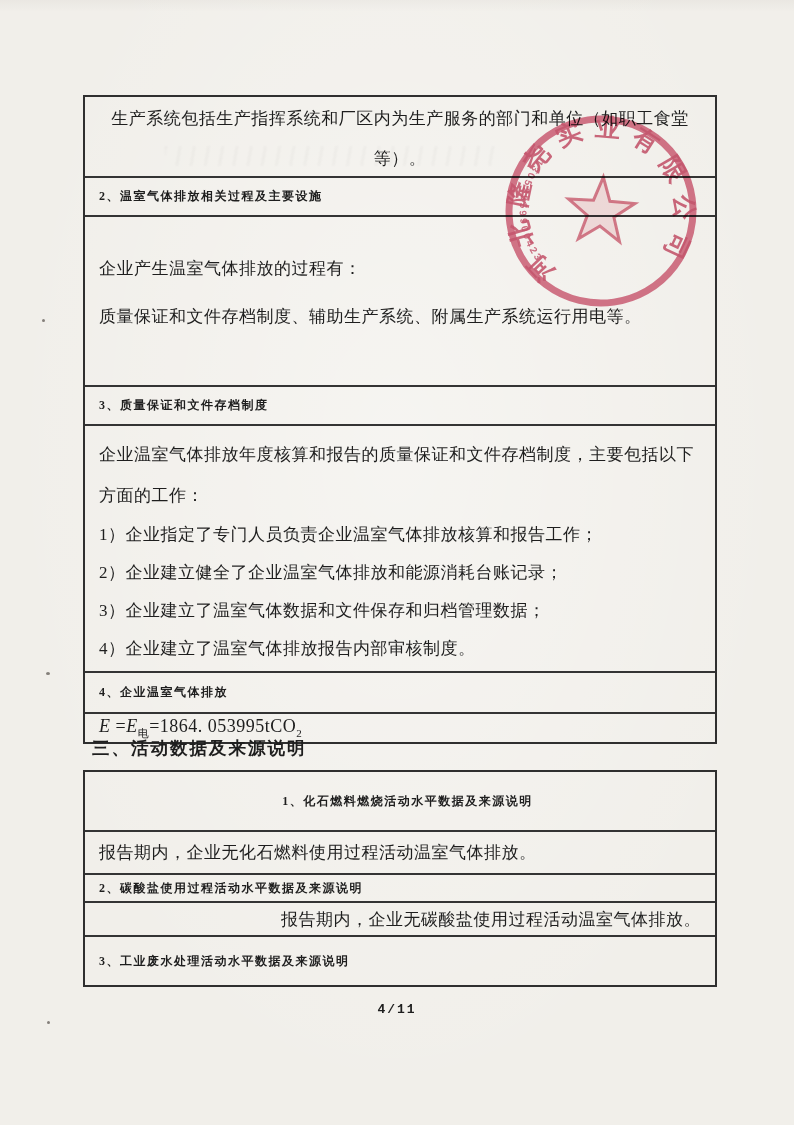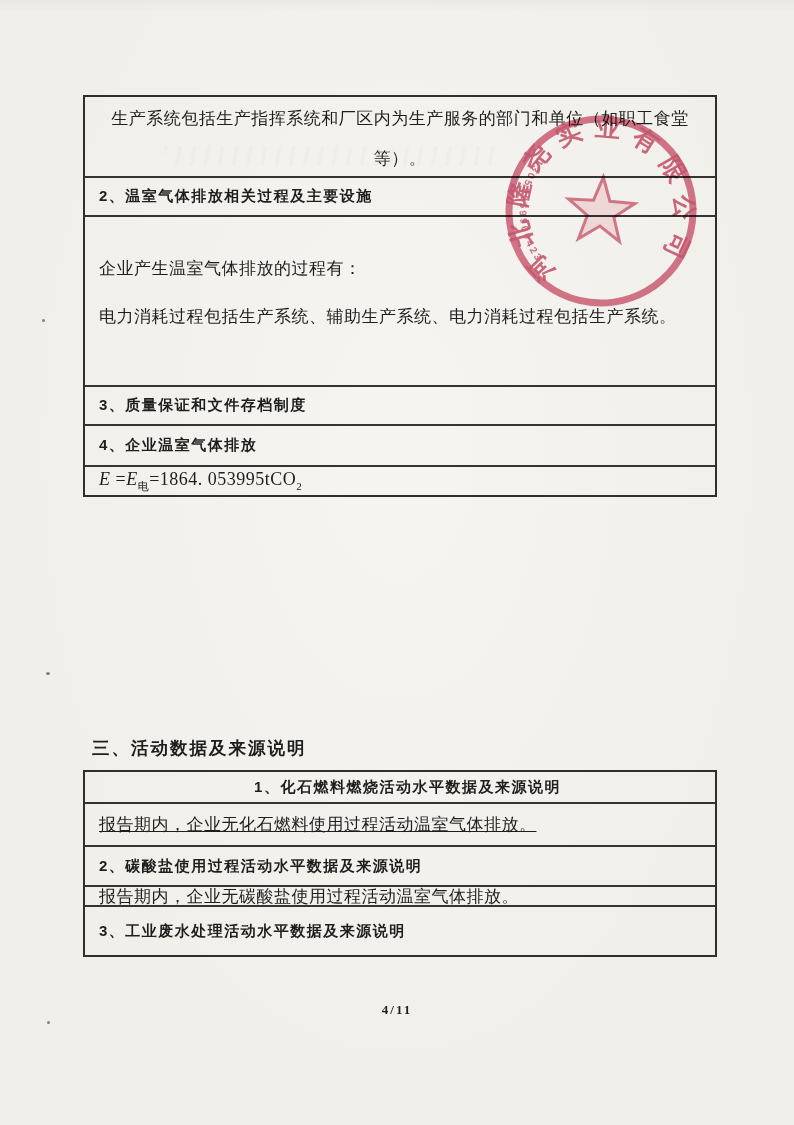--- a/index.html
+++ b/index.html
@@ -7,37 +7,37 @@
     position:relative;width:794px;height:1125px;margin:0 auto;
     background:#f1efea;
     background-image:radial-gradient(ellipse at 50% 40%, rgba(255,255,255,.35), rgba(0,0,0,0) 70%),
                      linear-gradient(180deg, rgba(120,110,100,.06), rgba(0,0,0,0) 12px);
     font-family:"Liberation Serif","DejaVu Serif",serif;
     color:#1e1e1e;overflow:hidden;
   }
   .tbl{position:absolute;left:83px;width:634px;border:2px solid #2f2f2f;box-sizing:border-box;}
   .row{box-sizing:border-box;border-top:2px solid #343434;padding:0 14px;display:flex;flex-direction:column;justify-content:center;}
   .row:first-child{border-top:none;text-align:center;}
-  .hdr{font-family:Liberation Sans, sans-serif;font-weight:bold;font-size:15px;letter-spacing:1.5px;}
+  .hdr{font-family:Liberation Serif, serif;font-weight:bold;font-size:12px;letter-spacing:1.5px;}
   .body-text{font-size:17px;letter-spacing:0.5px;}
   .r-top{justify-content:flex-start;}
   p{margin:0;}
   .line40{line-height:40px;}
   .line41{line-height:41px;}
   .line38{line-height:38px;}
   .formula{font-size:18px;letter-spacing:0.5px;}
   .formula .var{font-style:italic;}
   .formula sub{font-size:11px;}
   .section-heading{
     position:absolute;left:92px;top:733px;height:30px;display:flex;align-items:center;
     font-family:"Liberation Sans","DejaVu Sans",sans-serif;font-weight:bold;font-size:17.5px;letter-spacing:2px;text-align:right;
   }
   .footer{
     position:absolute;top:1002px;left:0;width:100%;text-align:center;
-    font-family:Liberation Serif, serif;font-weight:bold;font-size:13px;letter-spacing:2px;
+    font-family:Liberation Mono, monospace;font-weight:bold;font-size:13px;letter-spacing:2px;
   }
   .stamp{
     position:absolute;left:501px;top:111px;width:200px;height:200px;
     mix-blend-mode:multiply;opacity:0.88;transform:rotate(-8deg);
     pointer-events:none;
   }
   .ghost{
     position:absolute;left:165px;top:146px;width:330px;height:20px;
     background:repeating-linear-gradient(100deg, rgba(90,85,80,.10) 0 2px, rgba(0,0,0,0) 2px 14px);
     filter:blur(1px);opacity:.55;
@@ -55,46 +55,54 @@
   <div class="tbl" style="top:95px;">
     <div class="row r-top body-text" style="height:79px;padding-top:2px;">
       <p class="line40">生产系统包括生产指挥系统和厂区内为生产服务的部门和单位（如职工食堂</p>
       <p class="line40">等）。</p>
     </div>
     <div class="row hdr" style="height:39px;">
       <p>2、温室气体排放相关过程及主要设施</p>
     </div>
     <div class="row r-top body-text" style="height:170px;padding-top:40px;">
       <p>企业产生温室气体排放的过程有：</p>
-      <p style="margin-top:25px;">电力消耗过程包括生产系统、辅助生产系统、电力消耗过程包括生产系统。</p>
+      <p style="margin-top:25px;">质量保证和文件存档制度、辅助生产系统、附属生产系统运行用电等。</p>
     </div>
     <div class="row hdr" style="height:39px;">
       <p>3、质量保证和文件存档制度</p>
+    </div>
+    <div class="row r-top body-text" style="height:247px;padding-top:8px;">
+      <p class="line41">企业温室气体排放年度核算和报告的质量保证和文件存档制度，主要包括以下</p>
+      <p class="line41">方面的工作：</p>
+      <p class="line38">1）企业指定了专门人员负责企业温室气体排放核算和报告工作；</p>
+      <p class="line38">2）企业建立健全了企业温室气体排放和能源消耗台账记录；</p>
+      <p class="line38">3）企业建立了温室气体数据和文件保存和归档管理数据；</p>
+      <p class="line38">4）企业建立了温室气体排放报告内部审核制度。</p>
     </div>
     <div class="row hdr" style="height:41px;">
       <p>4、企业温室气体排放</p>
     </div>
     <div class="row formula" style="height:30px;">
       <p><span class="var">E</span><span> =</span><span class="var">E</span><sub>电</sub><span>=1864. 053995tCO</span><sub>2</sub></p>
     </div>
   </div>
 
   <div class="section-heading">三、活动数据及来源说明</div>
 
   <div class="tbl" style="top:770px;">
-    <div class="row hdr" style="height:30px;margin-left:15px;">
+    <div class="row hdr" style="height:58px;margin-left:15px;">
       <p>1、化石燃料燃烧活动水平数据及来源说明</p>
     </div>
-    <div class="row body-text" style="height:43px;text-decoration:underline;">
+    <div class="row body-text" style="height:43px;">
       <p>报告期内，企业无化石燃料使用过程活动温室气体排放。</p>
     </div>
-    <div class="row hdr" style="height:40px;">
+    <div class="row hdr" style="height:28px;">
       <p>2、碳酸盐使用过程活动水平数据及来源说明</p>
     </div>
-    <div class="row body-text" style="height:20px;">
+    <div class="row body-text" style="height:34px;align-items:flex-end;">
       <p>报告期内，企业无碳酸盐使用过程活动温室气体排放。</p>
     </div>
     <div class="row hdr" style="height:50px;">
       <p>3、工业废水处理活动水平数据及来源说明</p>
     </div>
   </div>
 
   <div class="stamp">
     <svg width="200" height="200" viewBox="0 0 200 200">
       <defs>

